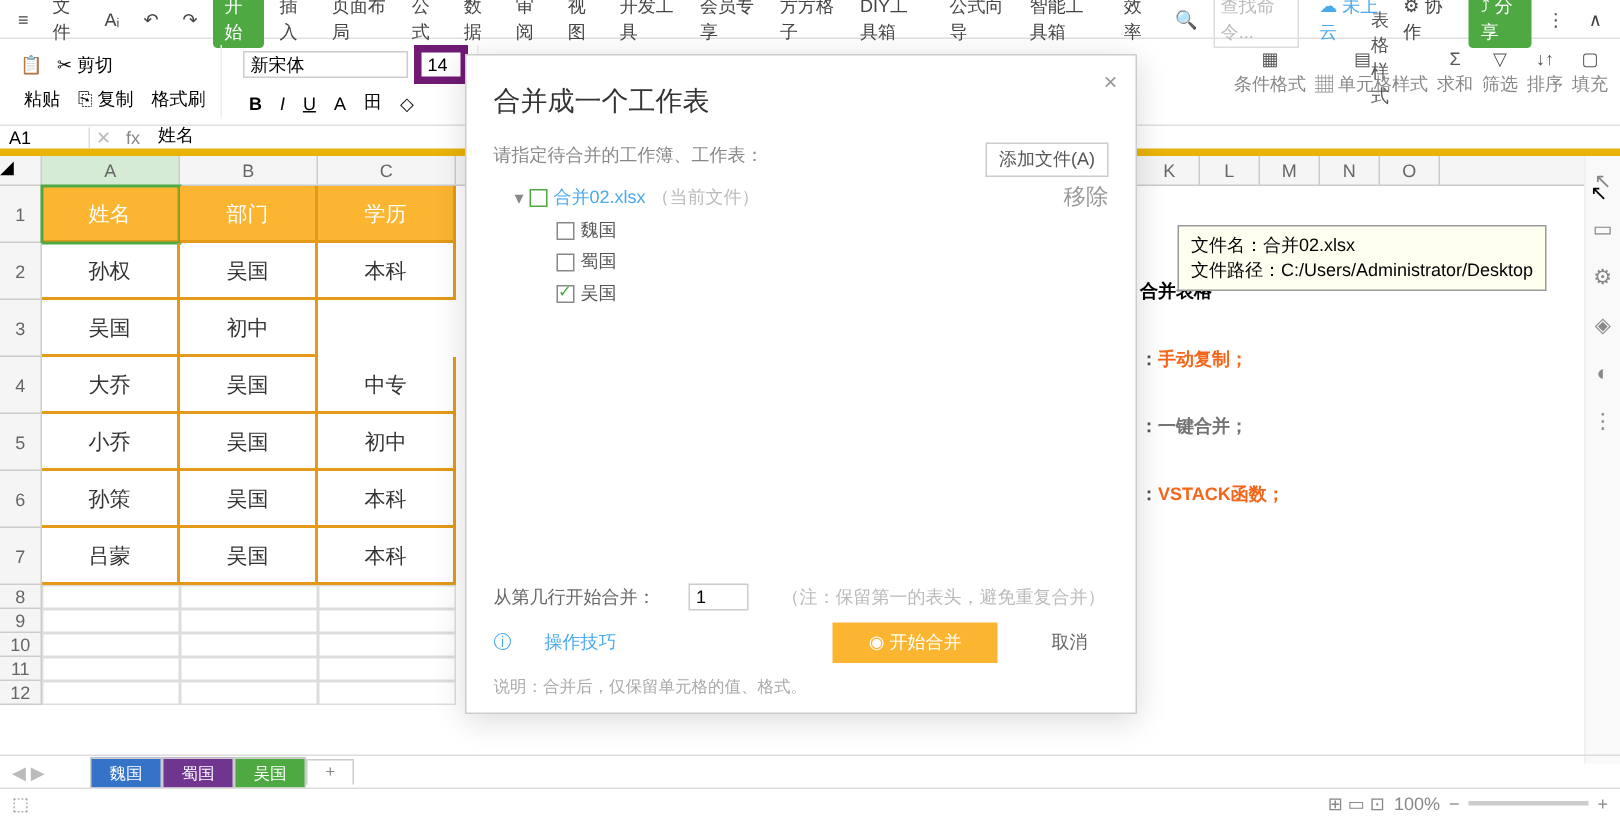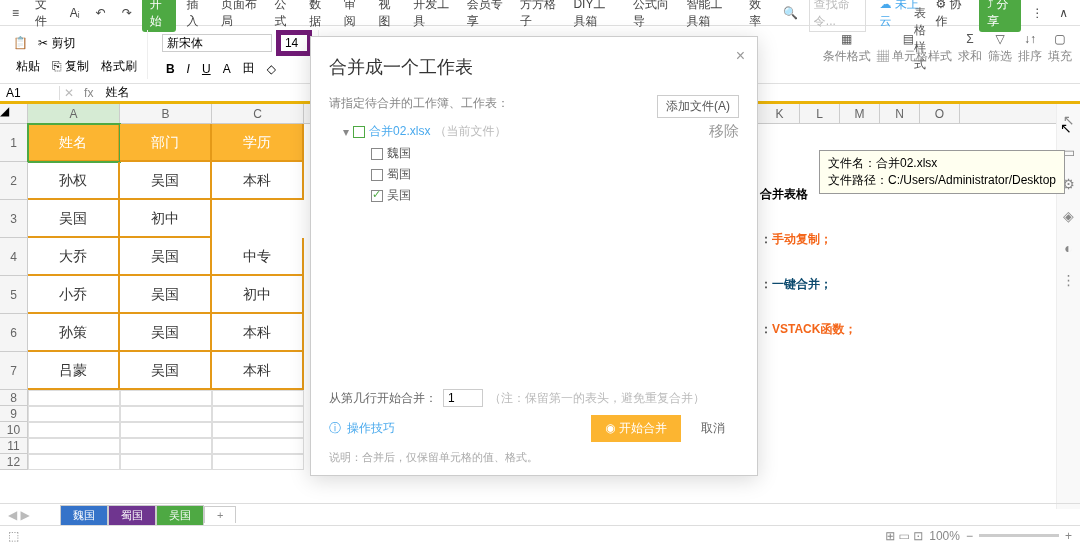--- a/index.html
+++ b/index.html
@@ -13,21 +13,21 @@
 .cloud{color:#49a9ed}
 .ribbon{height:58px;display:flex;border-bottom:1px solid #e0e0e0;padding:4px 6px;gap:8px}
 .rib-group{display:flex;flex-direction:column;justify-content:center;gap:2px;border-right:1px solid #eee;padding:0 6px}
 .rib-ic{width:18px;height:18px;display:inline-flex;align-items:center;justify-content:center;color:#555}
 .rib-row{display:flex;align-items:center;gap:4px}
 .font-combo{border:1px solid #ccc;width:110px;padding:1px 4px}
 .size-combo{border:5px solid #701a75;width:36px;padding:1px 4px}
 .rib-btn{border:1px solid transparent;padding:1px 3px;cursor:pointer;color:#000000}
 .rib-right{position:absolute;right:8px;top:30px;display:flex;gap:6px}
 .rib-right .col{display:flex;flex-direction:column;align-items:center;font-size:10px;color:#888}
-.formula-bar{height:20px;display:flex;align-items:center;border-bottom:3px solid #eab308}
+.formula-bar{height:20px;display:flex;align-items:flex-end;border-bottom:5px solid #eab308}
 .name-box{width:60px;border-right:1px solid #ddd;padding:0 6px}
 .fx{padding:0 6px;color:#888}
 .fx-val{padding:0 6px}
 .grid-wrap{position:absolute;left:0;top:104px;right:0;bottom:36px;overflow:hidden}
 .col-head{display:flex;height:20px;background:#f5f5f5;border-bottom:1px solid #ccc}
 .corner{width:28px;border-right:1px solid #ccc}
 .ch{width:92px;text-align:center;border-right:1px solid #ccc;line-height:20px;color:#666}
 .ch.sel{background:#d6ebd4}
 .rows{position:relative}
 .row{display:flex;height:38px}
@@ -45,31 +45,31 @@
 .dlg-title{font-size:18px;color:#333;margin-bottom:16px}
 .dlg-sub{color:#888;margin-bottom:10px}
 .add-file{float:right;border:1px solid #ccc;padding:2px 8px;color:#555}
 .tree{margin:8px 0 0 14px}
 .tree-row{display:flex;align-items:center;gap:4px;padding:2px 0;color:#555}
 .chk{width:12px;height:12px;border:1px solid #888;display:inline-block;position:relative}
 .chk.green{border-color:#4ea943}
 .chk.checked::after{content:"✓";position:absolute;top:-3px;left:0;color:#4ea943;font-size:11px}
 .rm{margin-left:auto;color:#999;font-size:15px}
 .dlg-bot{position:absolute;bottom:10px;left:18px;right:18px}
-.dlg-row{display:flex;align-items:center;gap:6px;margin-bottom:8px;color:#666}
+.dlg-row{display:flex;align-items:center;gap:22px;margin-bottom:8px;color:#666}
 .spin{border:1px solid #ccc;width:40px;padding:1px 4px}
 .tip-link{color:#49a9ed}
-.start-merge{background:#fcb531;color:#fff;padding:5px 14px;border:none;margin-left:auto}
+.start-merge{background:#fcb531;color:#fff;padding:5px 24px;border:none;margin-left:auto}
 .cancel{background:none;border:none;color:#666;padding:5px 14px}
 .note{color:#aaa;font-size:11px}
-.tooltip{position:absolute;left:819px;top:150px;background:#fffff0;border:1px solid #999;padding:4px 8px;font-size:11px;z-index:20;white-space:nowrap}
+.tooltip{position:absolute;left:785px;top:150px;background:#fffff0;border:1px solid #999;padding:4px 8px;font-size:11px;z-index:20;white-space:nowrap}
 .right-text{position:absolute;left:760px;top:186px;display:flex;flex-direction:column;gap:28px;font-size:18px;font-weight:bold}
 .right-text .r1{color:#000}
 .right-text .r2{color:#f4661a}
-.right-text .r3{color:#0c4a6e}
+.right-text .r3{color:#737373}
 .right-text .r4{color:#f4661a}
 .sidebar{position:absolute;right:0;top:104px;bottom:36px;width:24px;background:#f9f9f9;border-left:1px solid #eee;display:flex;flex-direction:column;align-items:center;gap:16px;padding-top:8px}
 .sidebar span{color:#888;font-size:14px}
 .status{position:absolute;bottom:0;left:0;right:0;height:20px;border-top:1px solid #ddd;display:flex;align-items:center;padding:0 8px;gap:8px;font-size:11px;color:#888}
 .tabs{position:absolute;bottom:20px;left:0;right:0;height:22px;display:flex;align-items:center;border-top:1px solid #ddd;padding-left:60px;gap:0}
 .tab{padding:2px 12px;border:1px solid #ccc;border-bottom:none;font-size:11px}
 .tab.t1{background:#3573c9;color:#fff}
 .tab.t2{background:#6f358f;color:#fff}
 .tab.act{background:#4ea943;color:#fff}
 .tab.plus{background:#fff;color:#888}

